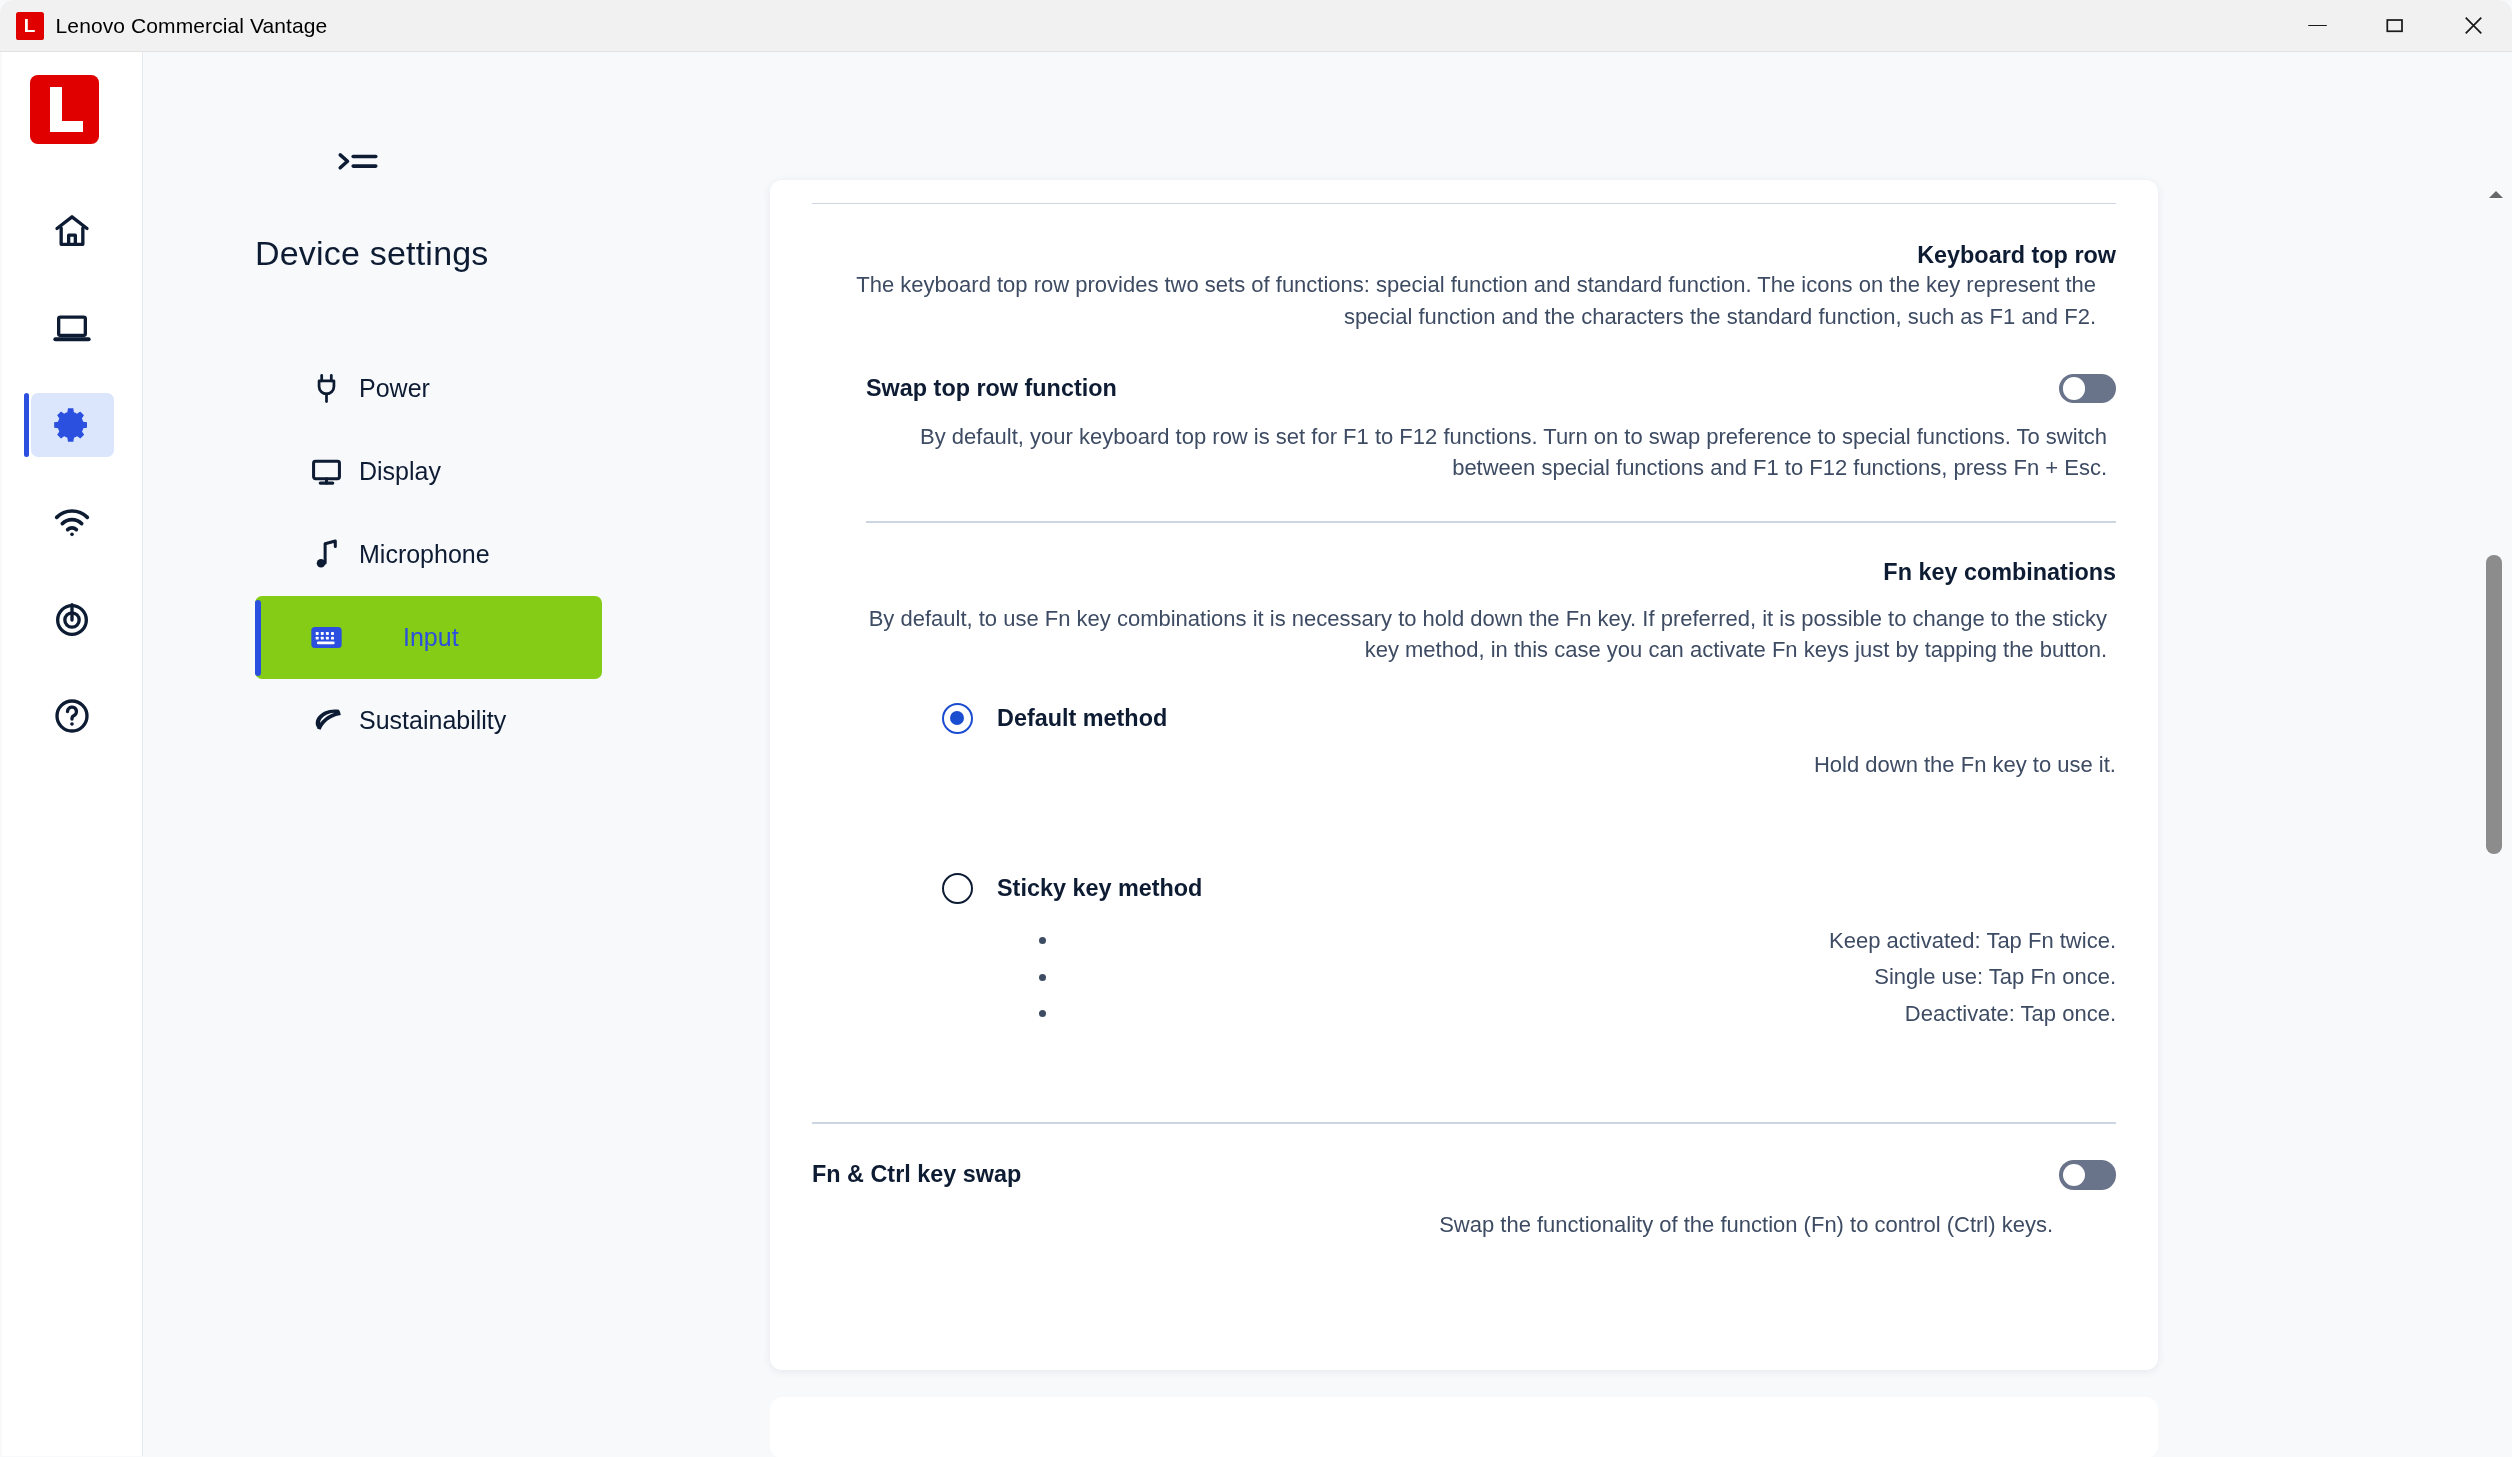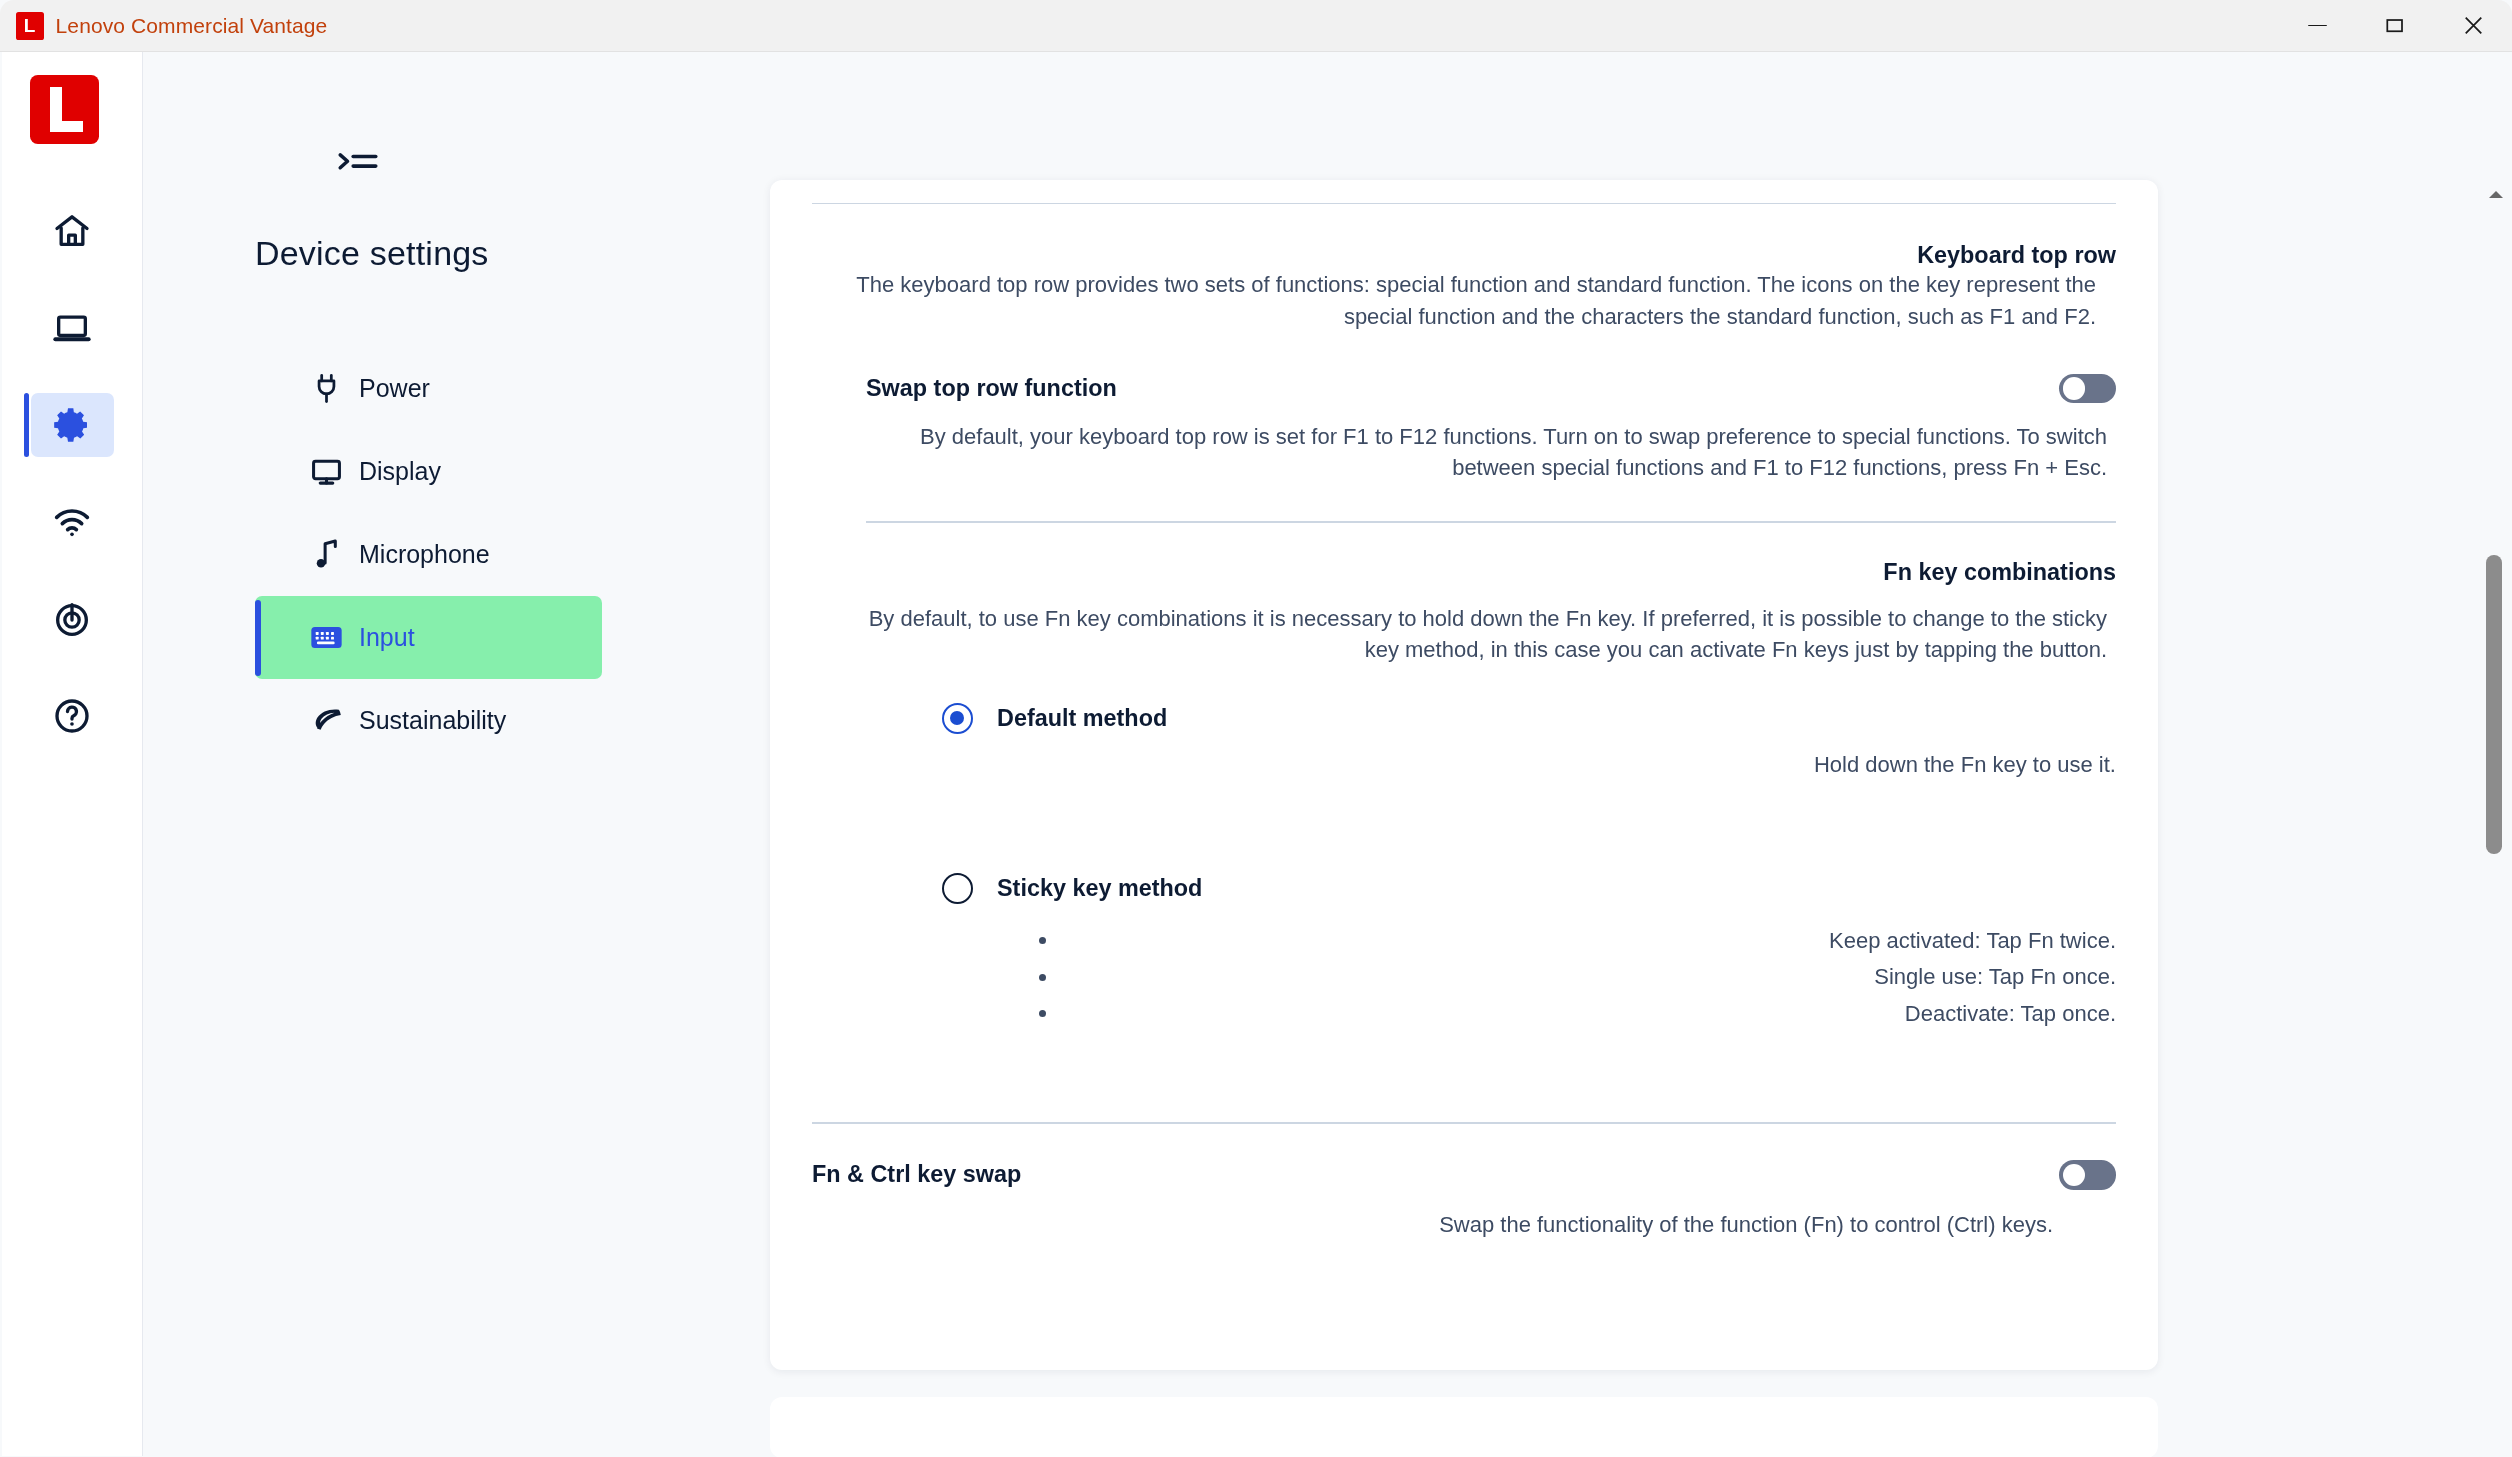--- a/index.html
+++ b/index.html
@@ -29,21 +29,21 @@
   .tb-logo {
     width: 28px; height: 28px; margin-left: 15.6px;
     background: #e00000;
     border-radius: 2.6px;
     display: flex; align-items: center; justify-content: center;
     color: #ffffff; font-size: 19px; font-weight: 700;
     line-height: 1;
   }
   .tb-title {
     margin-left: 12px;
-    font-size: 21px; color: #c2410c;
+    font-size: 21px; color: #000000;
     letter-spacing: 0.1px;
   }
   .tb-controls { margin-left: auto; display: flex; height: 52px; }
   .tb-btn {
     width: 78px; height: 52px;
     display: flex; align-items: center; justify-content: center;
   }
   .tb-btn svg { display: block; }
 
   
@@ -110,21 +110,21 @@
   }
   .navlist { position: absolute; left: 113px; top: 295px; width: 434px; }
   .nav-item {
     position: relative;
     height: 83px; width: 347px;
     display: flex; align-items: center;
     padding-left: 52px;
     border-radius: 7px;
     margin-bottom: 0;
   }
-  .nav-item.active { background: #86efac; }
+  .nav-item.active { background: #84cc16; gap: 44px; }
   .nav-item.active::before {
     content: "";
     position: absolute; left: 0; top: 3.5px;
     width: 6px; height: 76px; background: #2b50df;
     border-radius: 3.5px;
   }
   .nav-icon {
     width: 38px; height: 38px;
     display: flex; align-items: center; justify-content: center;
     flex: 0 0 38px;

